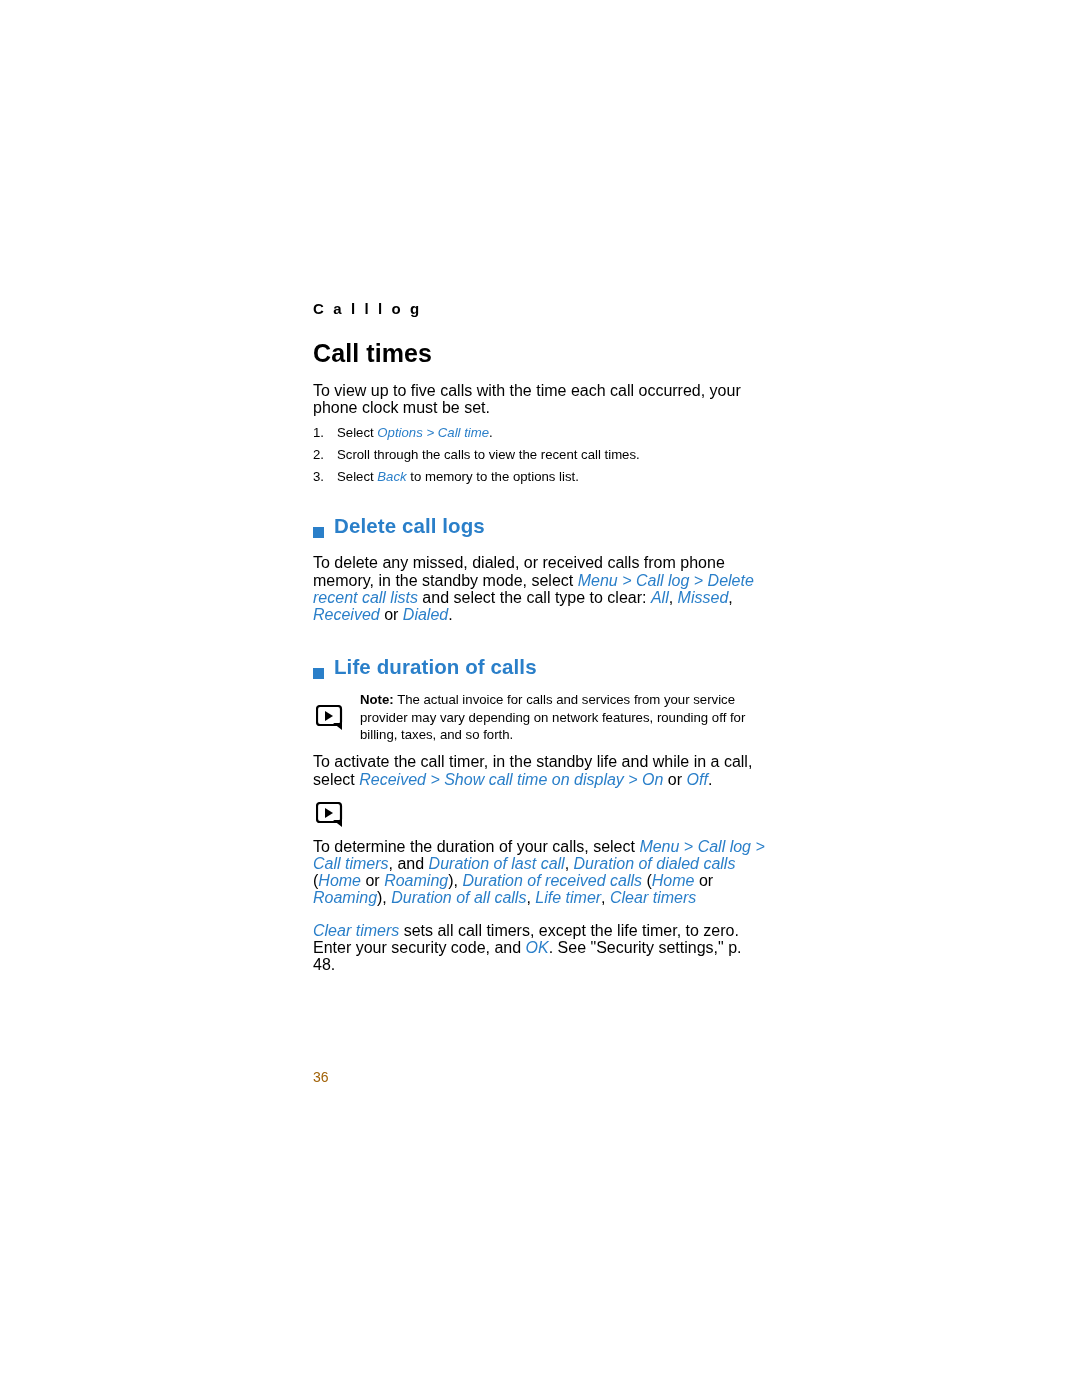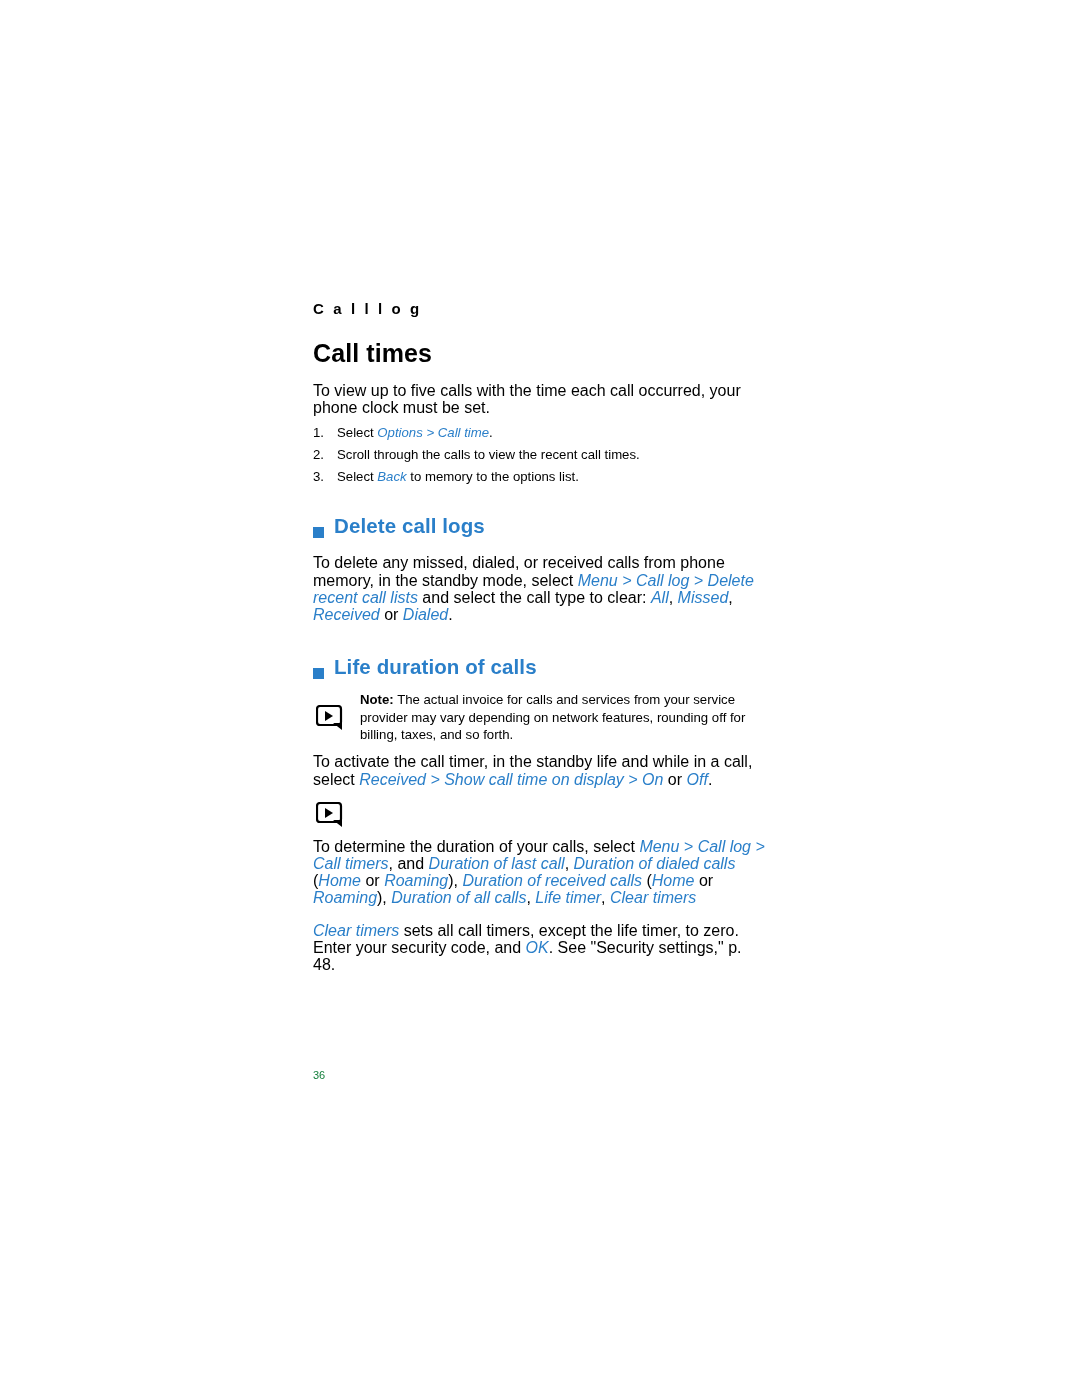--- a/index.html
+++ b/index.html
@@ -96,22 +96,22 @@
     line-height: 17.4px;
   }
   .note-text b { font-weight: bold; }
   .spacer-lg { height: 26px; }
   .spacer-md { height: 16px; }
   .spacer-sm { height: 9px; }
   .page-num {
     position: absolute;
     left: 313px;
     top: 1069px;
-    font-size: 11px;
-    color: #15803d;
+    font-size: 14px;
+    color: #a16207;
   }
 </style>
 </head>
 <body>
 
 <div class="page">
 
   <div class="content">
 
     <div class="running-head">C a l l   l o g</div>

